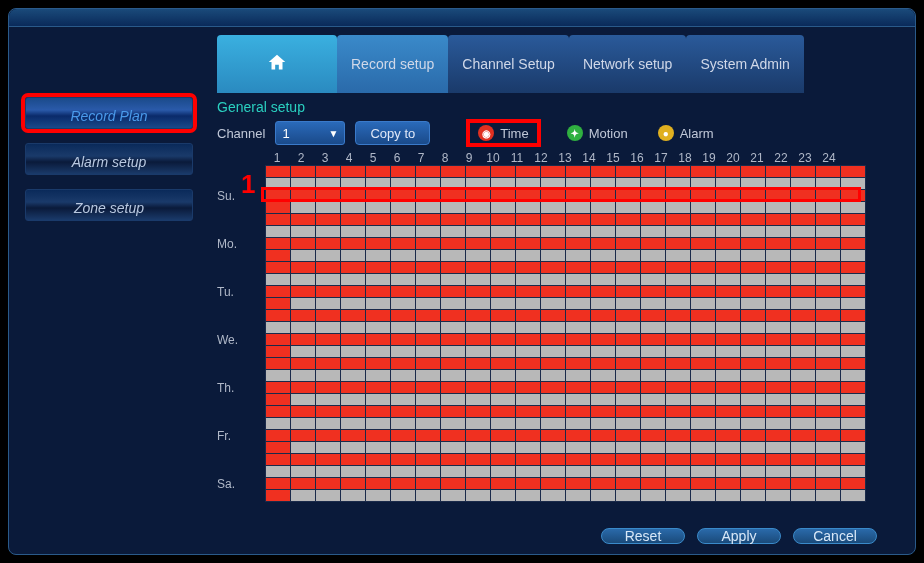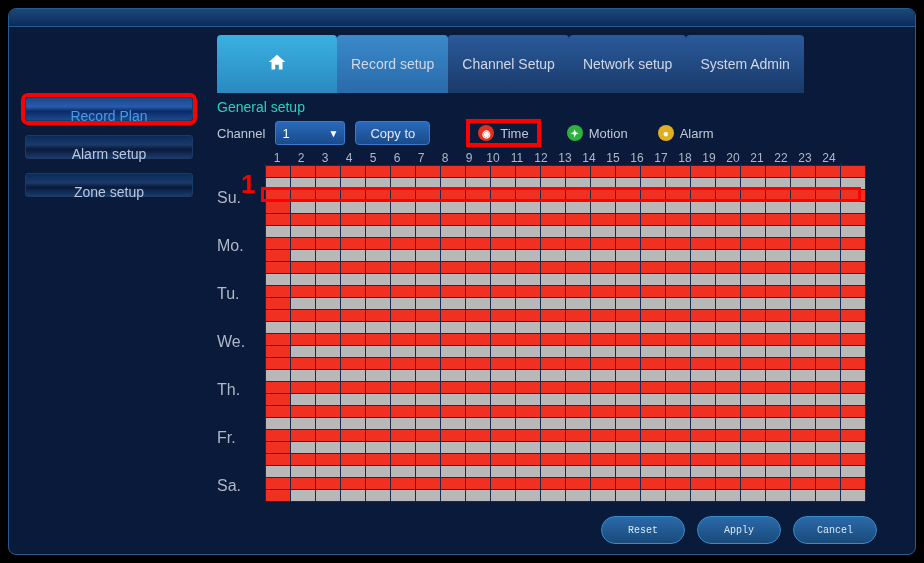--- a/index.html
+++ b/index.html
@@ -12,25 +12,26 @@
   }
   .titlebar {
     height: 18px;
     background: linear-gradient(#1a4a7a, #0a2a5a);
     border-bottom: 1px solid #2a5a8a;
     border-radius: 8px 8px 0 0;
   }
   .content { display: flex; height: calc(100% - 70px); }
   .sidebar { width: 200px; padding: 70px 16px 0 16px; }
   .sidebar-item {
-    height: 24px; line-height: 36px; text-align: center;
+    height: 32px; line-height: 36px; text-align: center;
     color: #b8c8e0; font-size: 14px; margin-bottom: 14px;
     background: linear-gradient(#0a2a5a, #1a3a6a 40%, #0a1a3a 60%, #1a3a6a);
     border: 1px solid #1a3a6a; border-radius: 3px;
     cursor: pointer;
+    font-style: italic;
   }
   .sidebar-item.active {
     color: #4a9aea;
     background: linear-gradient(#1a4a8a, #2a5aaa 40%, #0a2a6a 60%, #1a4a8a);
   }
   .hl-red { outline: 4px solid #f00; outline-offset: 0px; }
   .main { flex: 1; padding: 8px 30px 0 8px; }
   .tabs { display: flex; height: 58px; gap: 0; }
   .tab {
     padding: 0 14px; display: flex; align-items: center; justify-content: center;
@@ -57,36 +58,36 @@
   }
   .legend { display: flex; align-items: center; gap: 6px; }
   .dot { width: 16px; height: 16px; border-radius: 50%; display: flex; align-items: center; justify-content: center; font-size: 10px; color: #fff; font-weight: bold; }
   .dot.red { background: #e03020; }
   .dot.green { background: #30b040; }
   .dot.yellow { background: #e0b020; }
   .hour-header { display: flex; margin-left: 48px; }
   .hour-header span { width: 24px; text-align: center; color: #b0b8c8; font-size: 12px; }
   .grid { position: relative; }
   .day-row { display: flex; align-items: flex-start; height: 48px; }
-  .day-label { width: 48px; color: #b0b8c8; font-size: 16px; padding-top: 24px; }
+  .day-label { width: 48px; color: #b0b8c8; font-size: 12px; padding-top: 24px; }
   .cells { display: grid; grid-template-columns: repeat(24, 24px); grid-template-rows: repeat(4, 11px); gap: 1px; background: #1a2a4a; padding: 1px; }
   .cell { background: #b8b8b8; }
   .cell.r { background: #f03020; }
   .annot-1 { position: absolute; color: #f00; font-size: 26px; font-weight: bold; left: 24px; top: 4px; }
   .row-highlight { position: absolute; border: 3px solid #f00; left: 44px; top: 22px; width: 600px; height: 15px; pointer-events:none; }
   .footer {
     position: absolute; bottom: 10px; left: 0; right: 0;
     display: flex; justify-content: flex-end; gap: 12px; padding-right: 38px;
   }
   .fbtn {
-    min-width: 84px; height: 28px;
+    min-width: 84px; height: 16px;
     background: linear-gradient(#2a6aaa, #1a4a7a);
     border: 1px solid #3a8aca; border-radius: 14px;
-    color: #d8e8f8; font-size: 10px; cursor: pointer;
-    display: inline-flex; align-items: center; justify-content: center; font-family: Liberation Mono, monospace;
+    color: #d8e8f8; font-size: 14px; cursor: pointer;
+    display: inline-flex; align-items: center; justify-content: center;
   }
   .home-icon svg { width: 22px; height: 22px; fill: #fff; }
   .chev { font-size: 10px; }
 </style>
 </head>
 <body>
 
 <div class="window">
   <div class="titlebar"></div>
   <div class="content">

